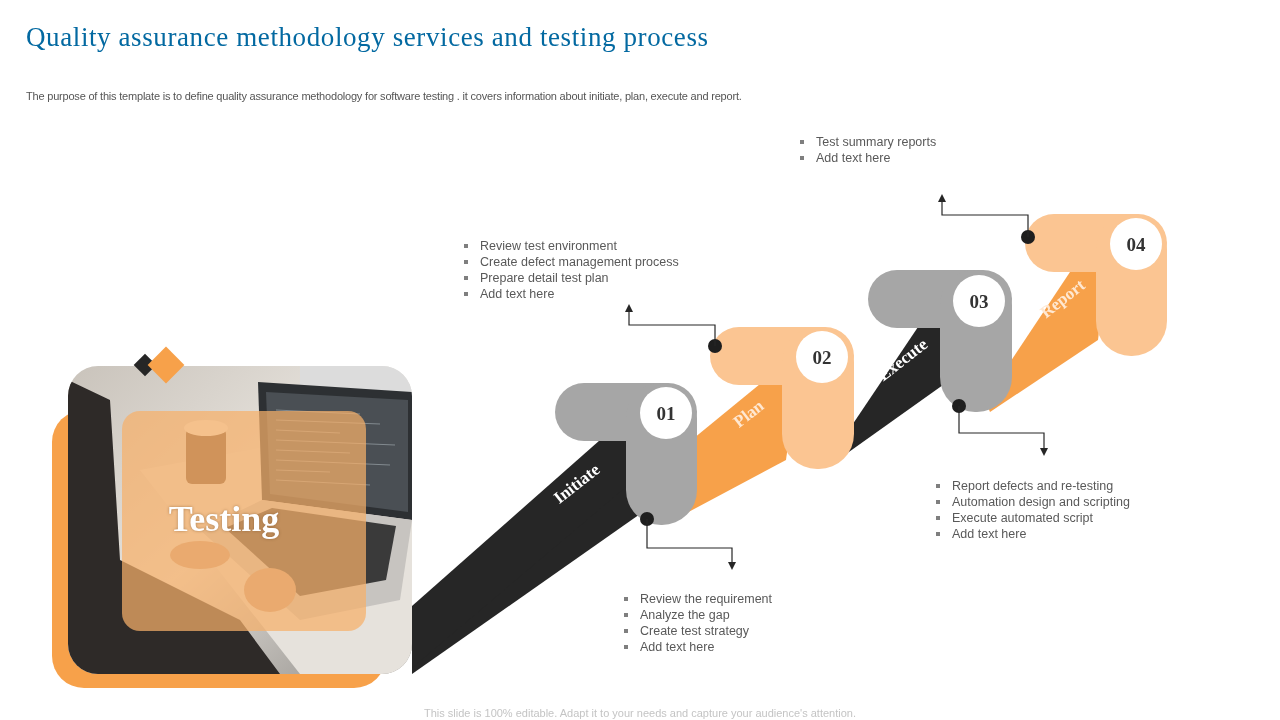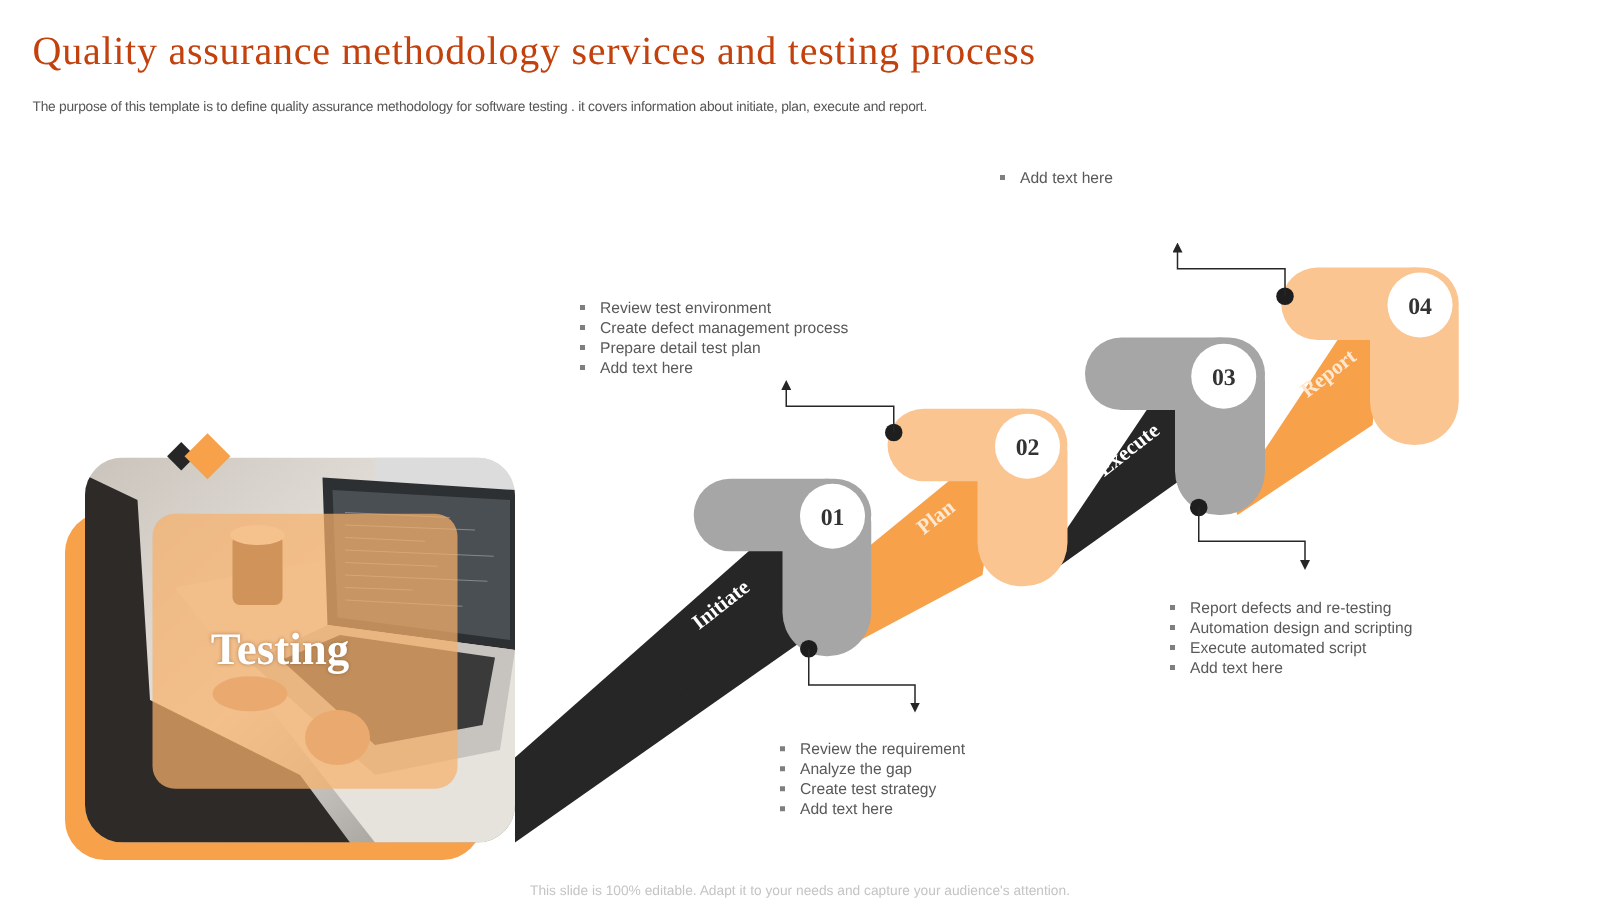--- a/index.html
+++ b/index.html
@@ -1,18 +1,18 @@
 <!DOCTYPE html>
 <html><head>
 <meta charset="utf-8">
 <style>
   html, body { margin:0; padding:0; background:#ffffff; }
   body { width:1280px; height:720px; position:relative; overflow:hidden; font-family:"Liberation Sans", sans-serif; }
-  .title { position:absolute; left:26px; top:22px; font-family:"Liberation Serif", "DejaVu Serif", serif; font-size:32px; color:#c2410c; letter-spacing:0.6px; margin:0; font-weight:normal; white-space:nowrap; }
-  .subtitle { position:absolute; left:26px; top:80px; font-size:11px; color:#555555; white-space:nowrap; letter-spacing:-0.2px; }
+  .title { position:absolute; left:26px; top:22px; font-family:"Liberation Serif", "DejaVu Serif", serif; font-size:27px; color:#0369a1; letter-spacing:0.6px; margin:0; font-weight:normal; white-space:nowrap; }
+  .subtitle { position:absolute; left:26px; top:90px; font-size:11px; color:#555555; white-space:nowrap; letter-spacing:-0.2px; }
   .footer { position:absolute; left:0; width:1280px; top:707px; text-align:center; font-size:11px; color:#c4c4c4; }
   svg.diagram { position:absolute; left:0; top:0; }
   .bullets { position:absolute; margin:0; padding:0; list-style:none; font-size:12.5px; color:#595959; line-height:16px; }
   .bullets li { position:relative; padding-left:18px; white-space:nowrap; }
   .bullets li::before { content:""; position:absolute; left:2px; top:6px; width:4px; height:4px; background:#7f7f7f; }
   .step-num { font-family:"Liberation Serif", "DejaVu Serif", serif; font-weight:bold; font-size:19px; fill:#333333; }
   .step-label { font-family:"Liberation Serif", "DejaVu Serif", serif; font-weight:bold; font-size:17px; }
   .photo-label { position:absolute; left:122px; top:498px; width:204px; text-align:center; font-family:"Liberation Serif", "DejaVu Serif", serif; font-weight:bold; font-size:36px; color:#ffffff; text-shadow:0 0 3px rgba(120,80,40,0.6); }
 </style>
 </head>
@@ -149,16 +149,17 @@
   <li>Prepare  detail test plan</li>
   <li>Add text here</li>
 </ul>
 <ul class="bullets" style="left:934px; top:478px;">
   <li>Report  defects  and re-testing</li>
   <li>Automation  design and  scripting</li>
   <li>Execute automated  script</li>
   <li>Add text here</li>
 </ul>
 <ul class="bullets" style="left:798px; top:134px;">
+  <li>Test summary reports</li>
   <li>Add text here</li>
 </ul>
 
 <div class="footer">This slide is 100% editable. Adapt it to your needs and capture your audience's attention.</div>
 
 </body></html>

